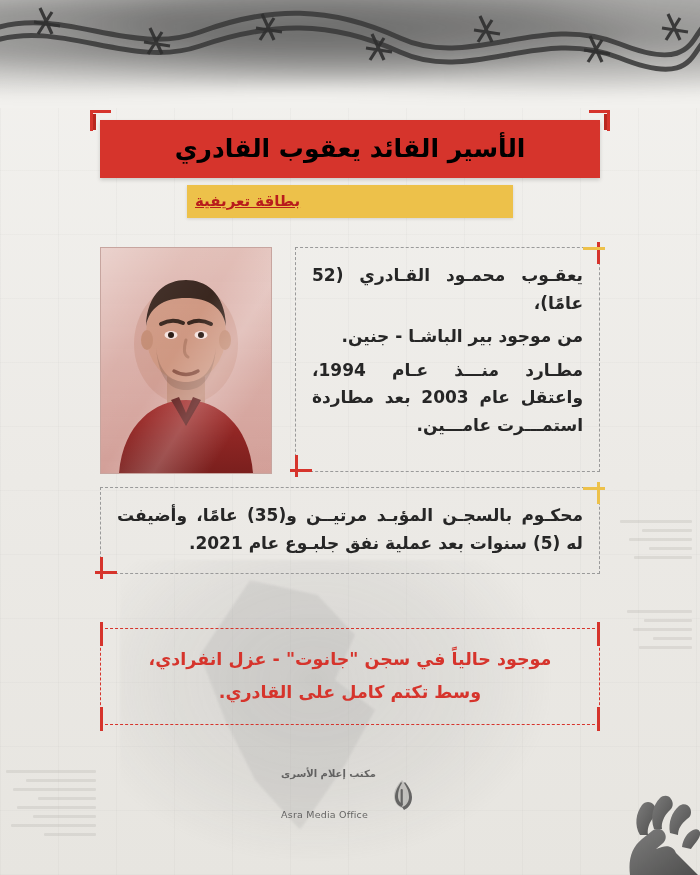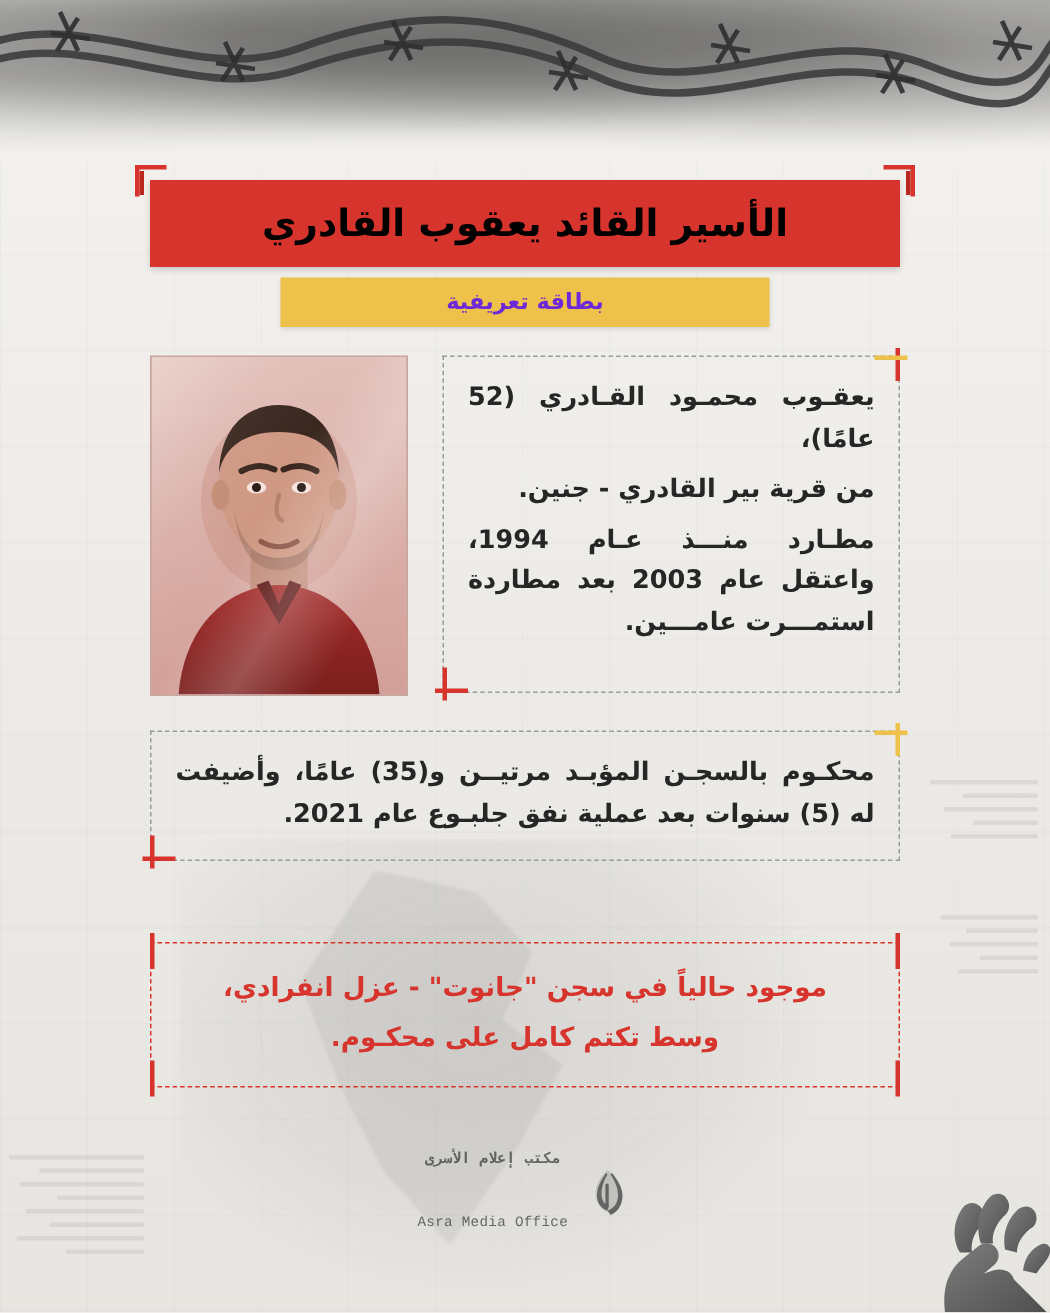--- a/index.html
+++ b/index.html
@@ -125,32 +125,33 @@
     position: absolute;
     width: 18px; height: 18px;
     border: 3px solid #d6342c;
   }
   .corner.tl { left: -10px; top: -10px; border-right: none; border-bottom: none; }
   .corner.tr { right: -10px; top: -10px; border-left: none; border-bottom: none; }
   .subtitle-bar {
     margin: 7px auto 0;
     width: 310px;
     background: #edc14a;
-    color: #6d28d9;
-    text-align: center;
+    color: #b91c1c;
+    text-align: left;
     font-size: 15px;
     font-weight: bold;
     padding: 7px 8px 8px;
     box-shadow: 0 1px 3px rgba(0,0,0,0.12);
+    text-decoration: underline;
   }
 
   
   .info-row {
     position: absolute;
-    left: 100px; top: 237px;
+    left: 100px; top: 247px;
     width: 500px;
     display: flex;
     flex-direction: row;
     justify-content: space-between;
     align-items: flex-start;
   }
   .photo-frame {
     width: 170px; height: 225px;
     position: relative;
     overflow: hidden;
@@ -254,23 +255,22 @@
     top: 768px;
     display: flex;
     justify-content: center;
     align-items: center;
     gap: 9px;
     opacity: 0.82;
   }
   .footer-text {
     display: flex;
     flex-direction: column;
-    align-items: center;
+    align-items: flex-end;
     line-height: 1.25;
-    font-family: Liberation Mono, monospace;
   }
   .footer-ar {
     font-size: 10px;
     font-weight: bold;
     color: #4a4a4a;
   }
   .footer-en {
     font-size: 9.5px;
     color: #4a4a4a;
     letter-spacing: 0.2px;
@@ -340,21 +340,21 @@
   </div>
 
   <div class="info-row">
 
     <div class="dashed-box bio-box">
       <span class="tick t-tr-v"></span>
       <span class="tick t-tr-h yellow"></span>
       <span class="tick t-bl-v"></span>
       <span class="tick t-bl-h"></span>
       <p>يعقـوب محمـود القـادري (52 عامًا)،</p>
-      <p>من قرية بير القادري - جنين.</p>
+      <p>من موجود بير الباشـا - جنين.</p>
       <p>مطـارد منـــذ عـام 1994، واعتقل عام 2003 بعد مطاردة استمـــرت عامـــين.</p>
     </div>
 
     <div class="photo-frame">
       <svg width="170" height="225" viewBox="0 0 170 225">
         <defs>
           <linearGradient id="bgG" x1="0" y1="0" x2="0" y2="1">
             <stop offset="0%" stop-color="#e7cfc9"></stop>
             <stop offset="100%" stop-color="#d9b0a9"></stop>
           </linearGradient>
@@ -406,21 +406,21 @@
     <span class="tick t-bl-h"></span>
     <p>محكـوم بالسجـن المؤبـد مرتيــن و(35) عامًا، وأضيفت له (5) سنوات بعد عملية نفق جلبـوع عام 2021.</p>
   </div>
 
   <div class="status-box">
     <span class="tick s-tl-v"></span>
     <span class="tick s-tr-v"></span>
     <span class="tick s-bl-v"></span>
     <span class="tick s-br-v"></span>
     <p>موجود حالياً في سجن "جانوت" - عزل انفرادي،</p>
-    <p>وسط تكتم كامل على محكـوم.</p>
+    <p>وسط تكتم كامل على القادري.</p>
   </div>
 
   <div class="footer">
     <svg width="34" height="34" viewBox="0 0 34 34">
       <g fill="#4a4a4a">
         <path d="M17 3 C 12 8, 9 13, 9 19 c0 6, 4 11, 8 12 c4 -1, 8 -6, 8 -12 c0 -6, -3 -11, -8 -16 z" opacity="0.25"></path>
         <path d="M16 5 c-4 6, -6 10, -6 15 0 5 3 9 7 10 l1 -3 c-3 -1, -5 -4, -5 -8 0 -4 1 -8 4 -13 z"></path>
         <path d="M19 6 c4 6, 5 10, 5 14 0 5 -3 9 -7 10 l2 3 c5 -2, 8 -7, 8 -13 0 -5 -3 -10 -7 -15 z"></path>
         <rect x="15.6" y="12" width="2.2" height="16" rx="1"></rect>
       </g>

